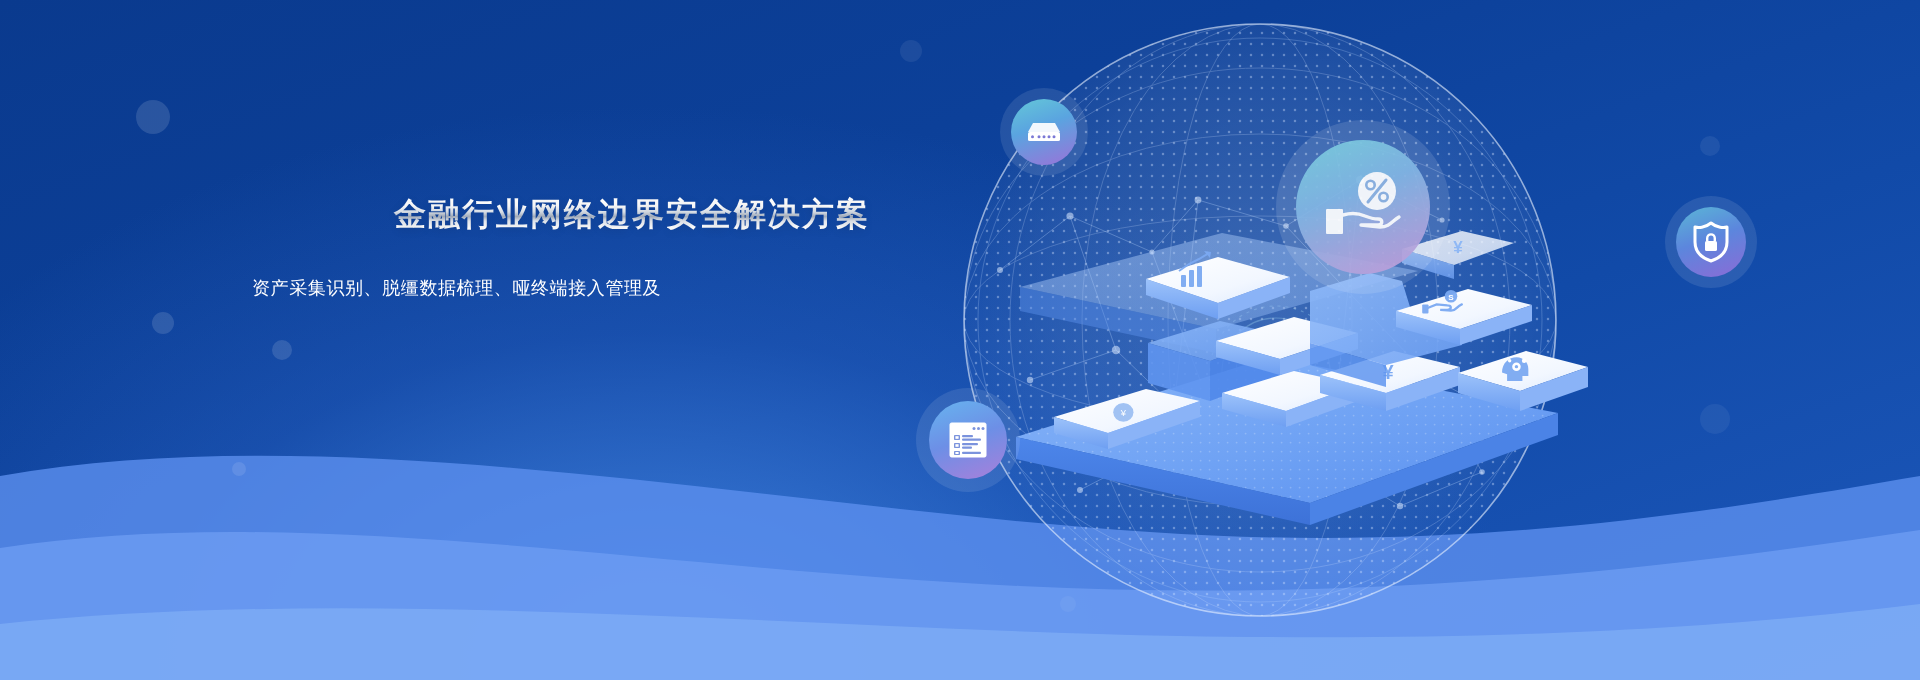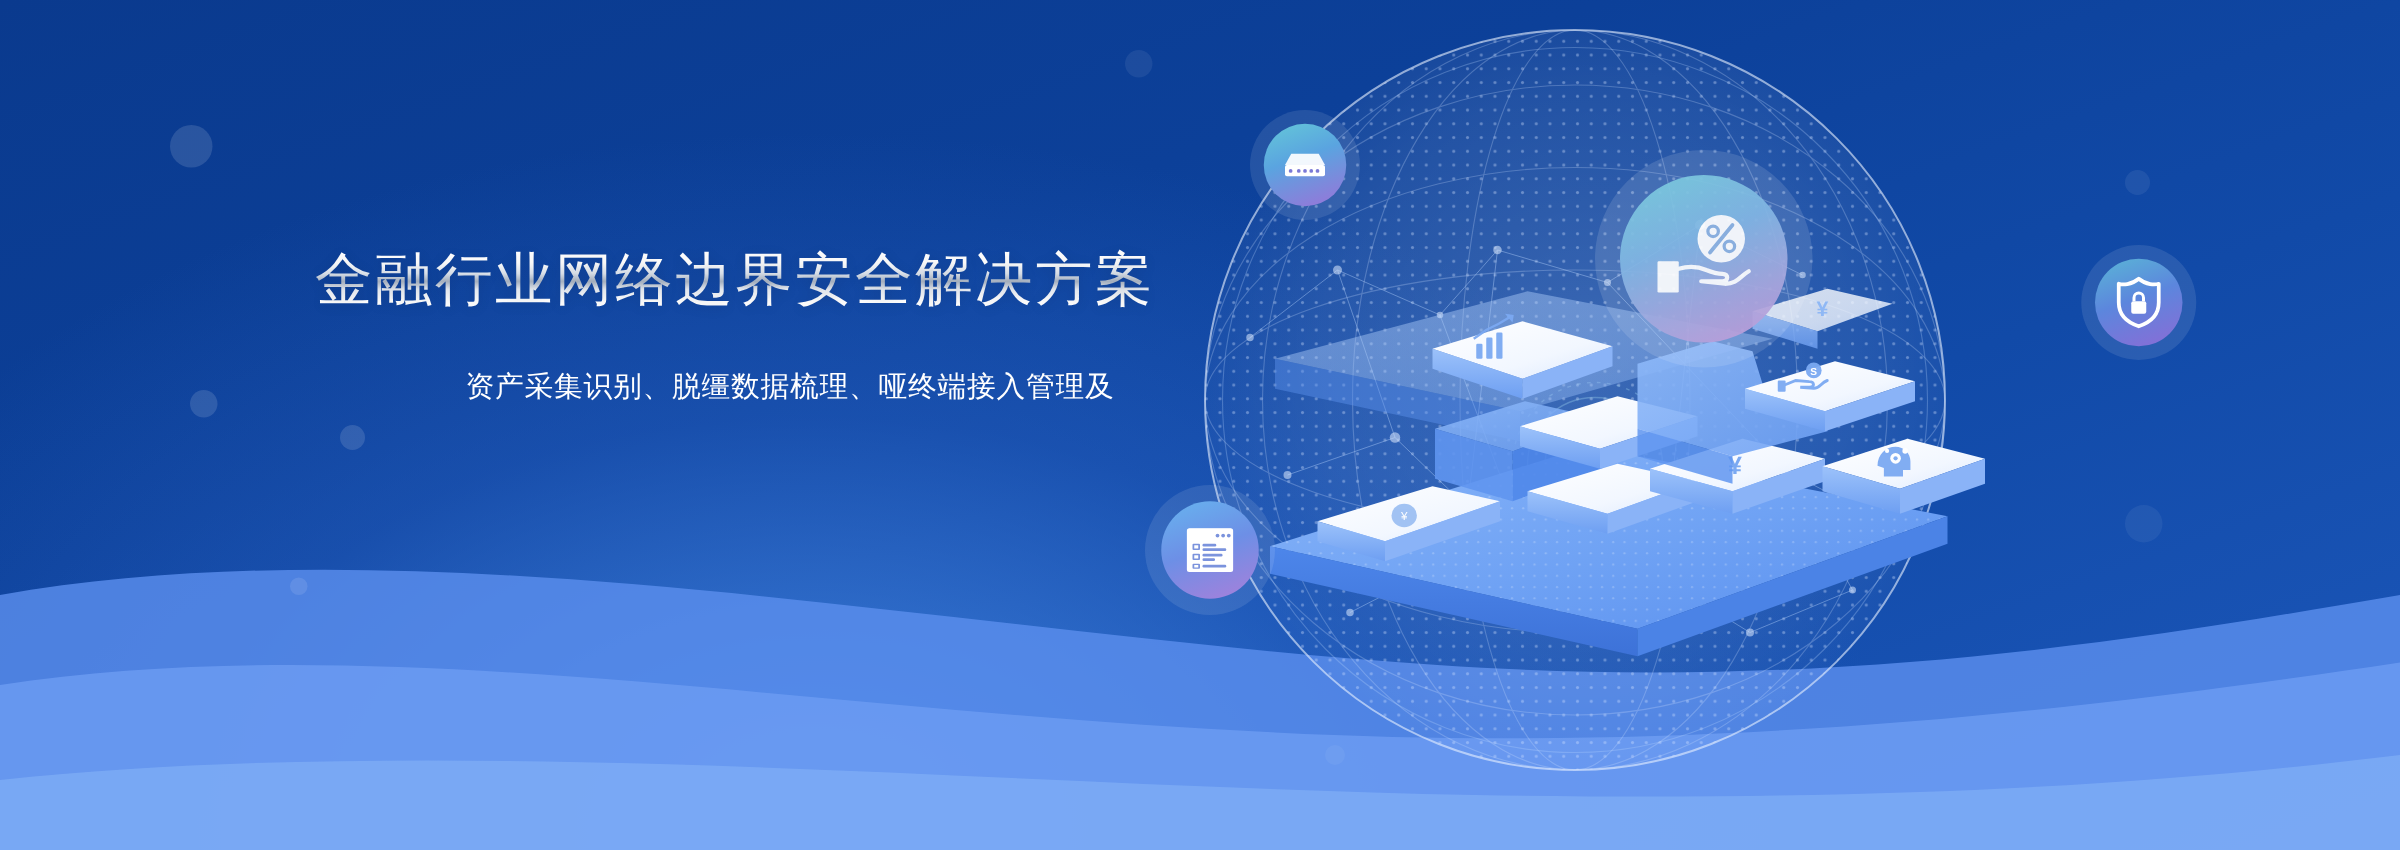--- a/index.html
+++ b/index.html
@@ -43,44 +43,44 @@
     position:relative; border-radius:50%;
     display:flex; align-items:center; justify-content:center;
     background:linear-gradient(160deg,#64c8d8 0%,#5aa4e0 42%,#9b72d8 100%);
   }
   .badge svg { display:block; }
 
   
   .copy { position:absolute; left:252px; top:196px; width:760px; }
 
   .title {
-    font-size:46px;
-    font-weight:400;
+    font-size:32px;
+    font-weight:700;
     letter-spacing:2px;
     line-height:1.18;
     white-space:nowrap;
     background:linear-gradient(180deg,
       #ffffff 0%, #ffffff 26%,
       #dfe6ef 42%, #a9b4c4 54%,
       #e9eef5 66%, #ffffff 84%, #ffffff 100%);
     -webkit-background-clip:text;
     background-clip:text;
     color:transparent;
     -webkit-text-fill-color:transparent;
     text-shadow:0 2px 10px rgba(0,0,0,0.10);
+    text-align:center;
   }
 
   .subtitle {
     margin-top:36px;
-    font-size:23px;
+    font-size:18px;
     line-height:2.0;
     color:#ffffff;
     letter-spacing:0.6px;
     font-weight:400;
-    text-align:center;
   }
   .subtitle div { white-space:nowrap; }
 </style>
 </head>
 <body>
 
 <div id="banner">
 
   <svg class="waves" viewBox="0 0 1920 300" preserveAspectRatio="none">
     <path d="M0,96 C340,36 760,126 1150,152 C1470,174 1720,130 1920,96 L1920,300 L0,300 Z" fill="#5a8ded" opacity="0.82"></path>

